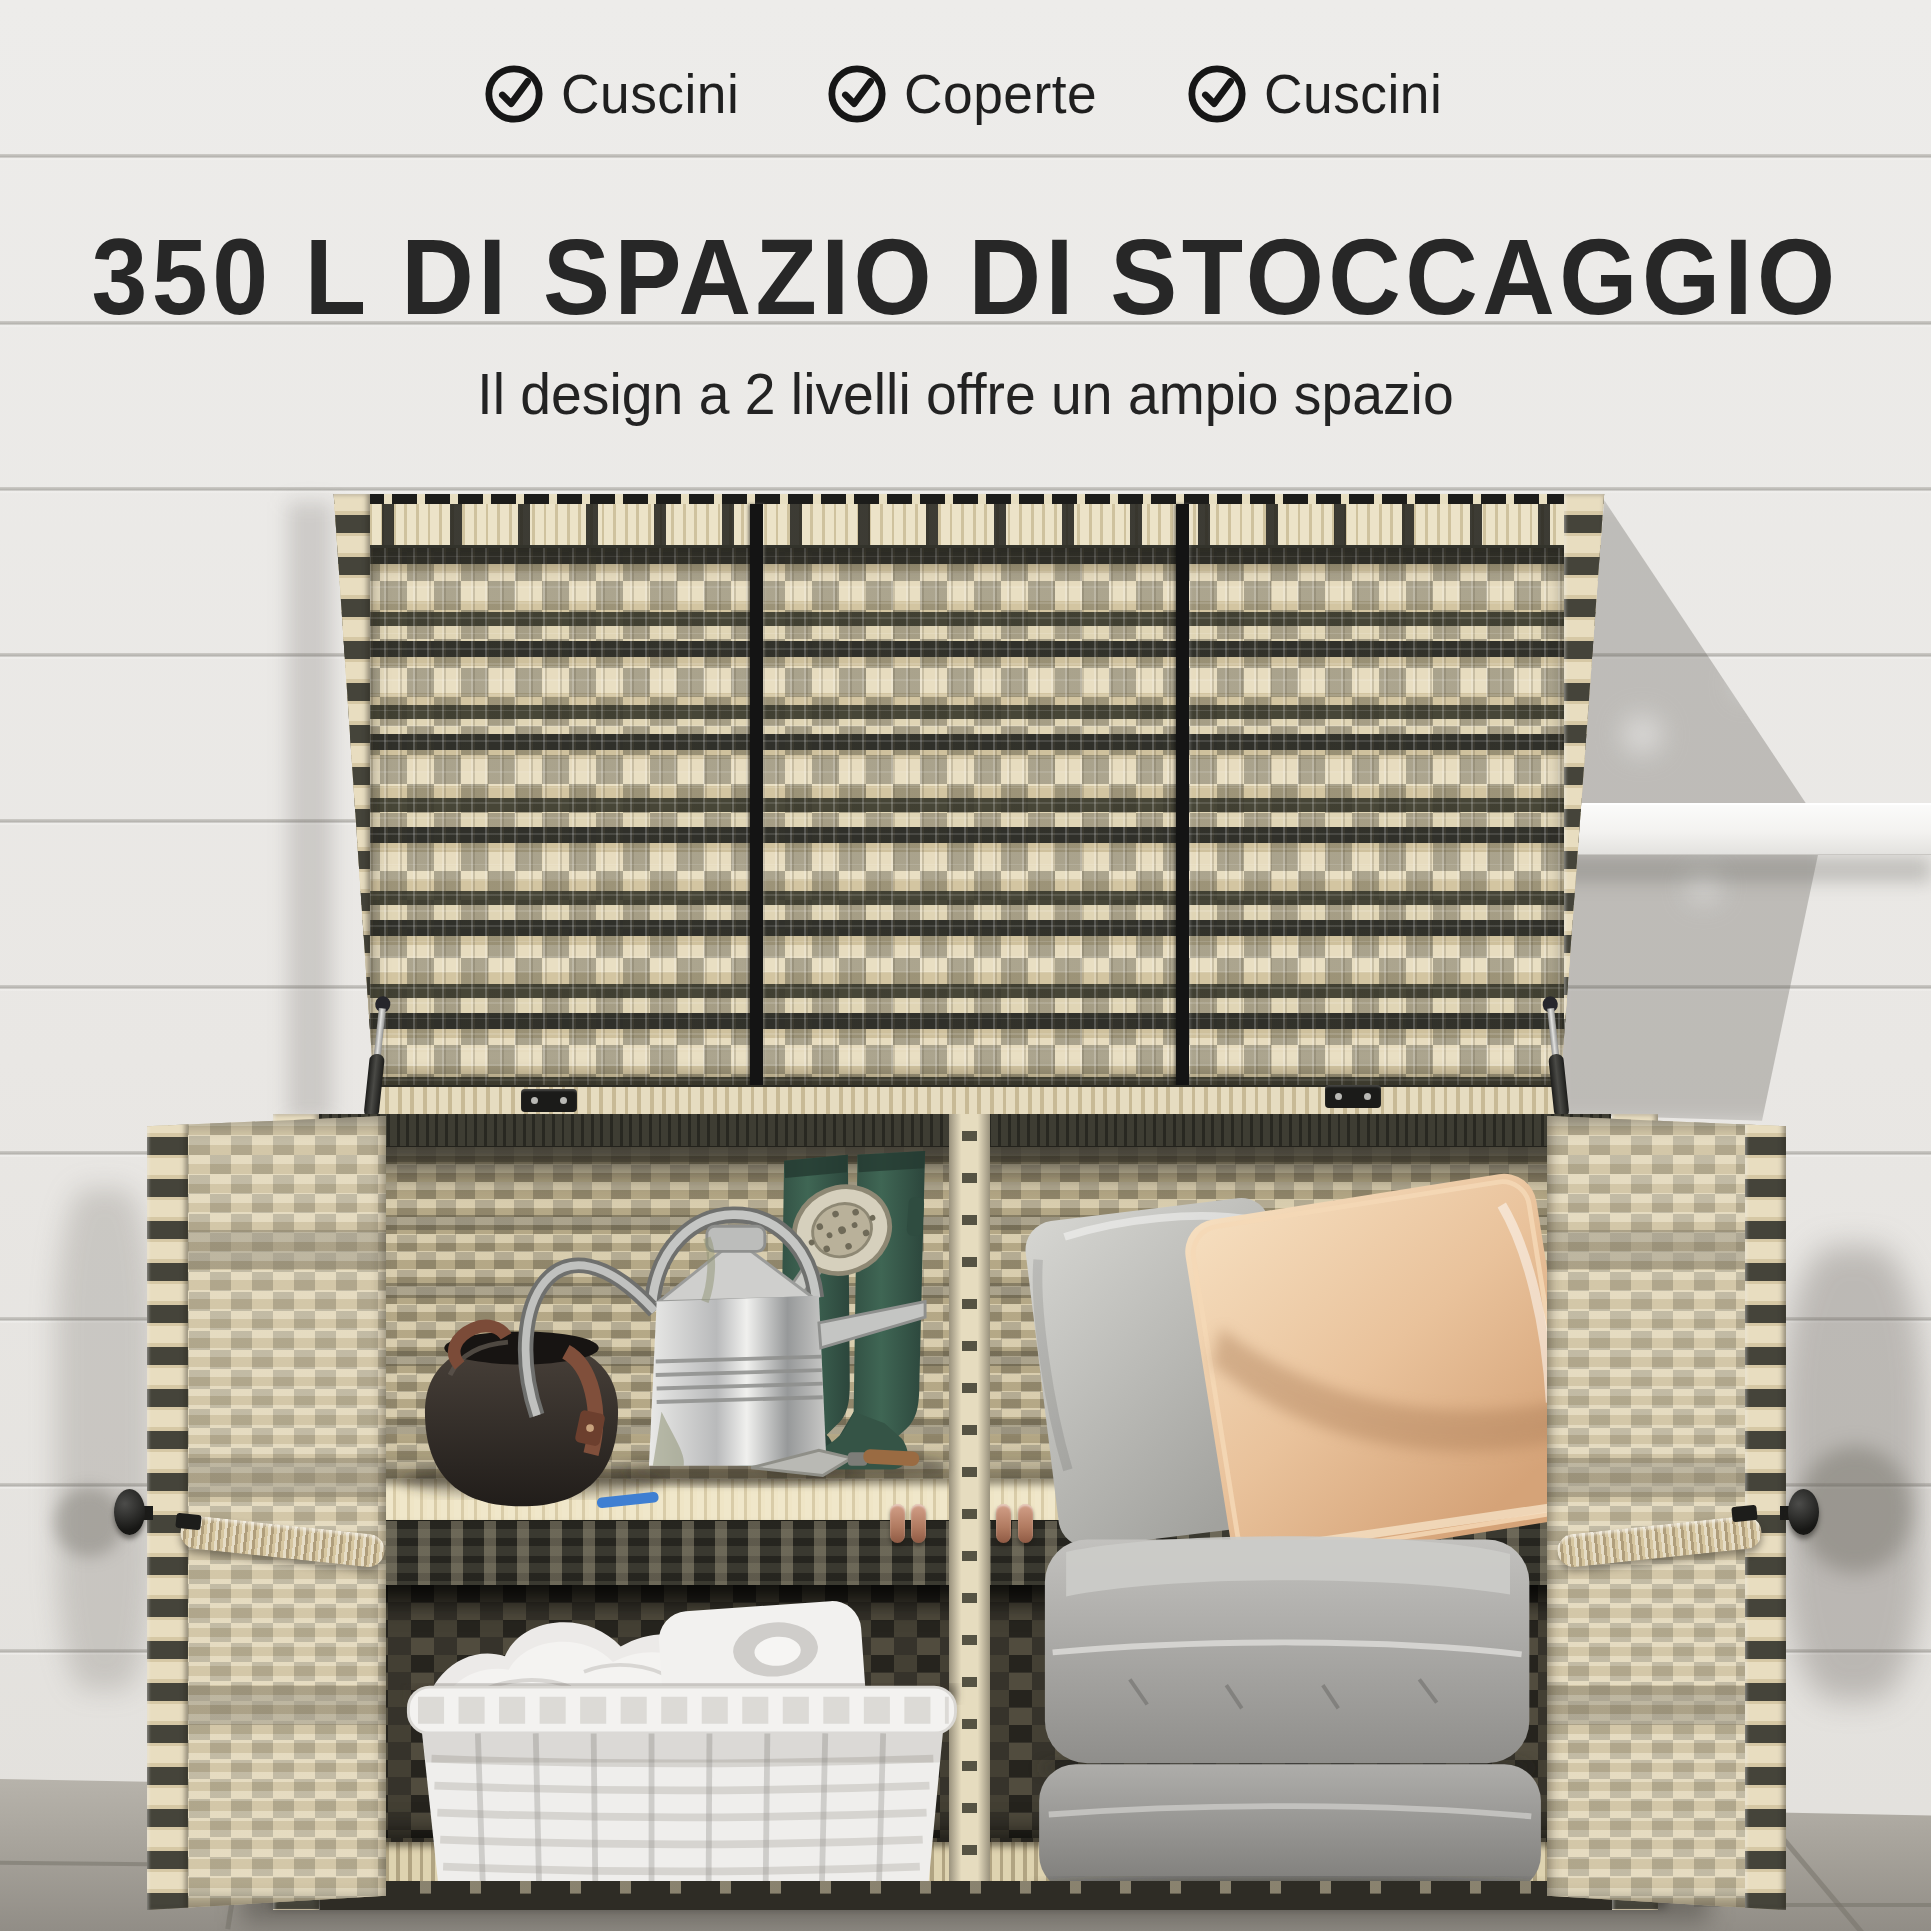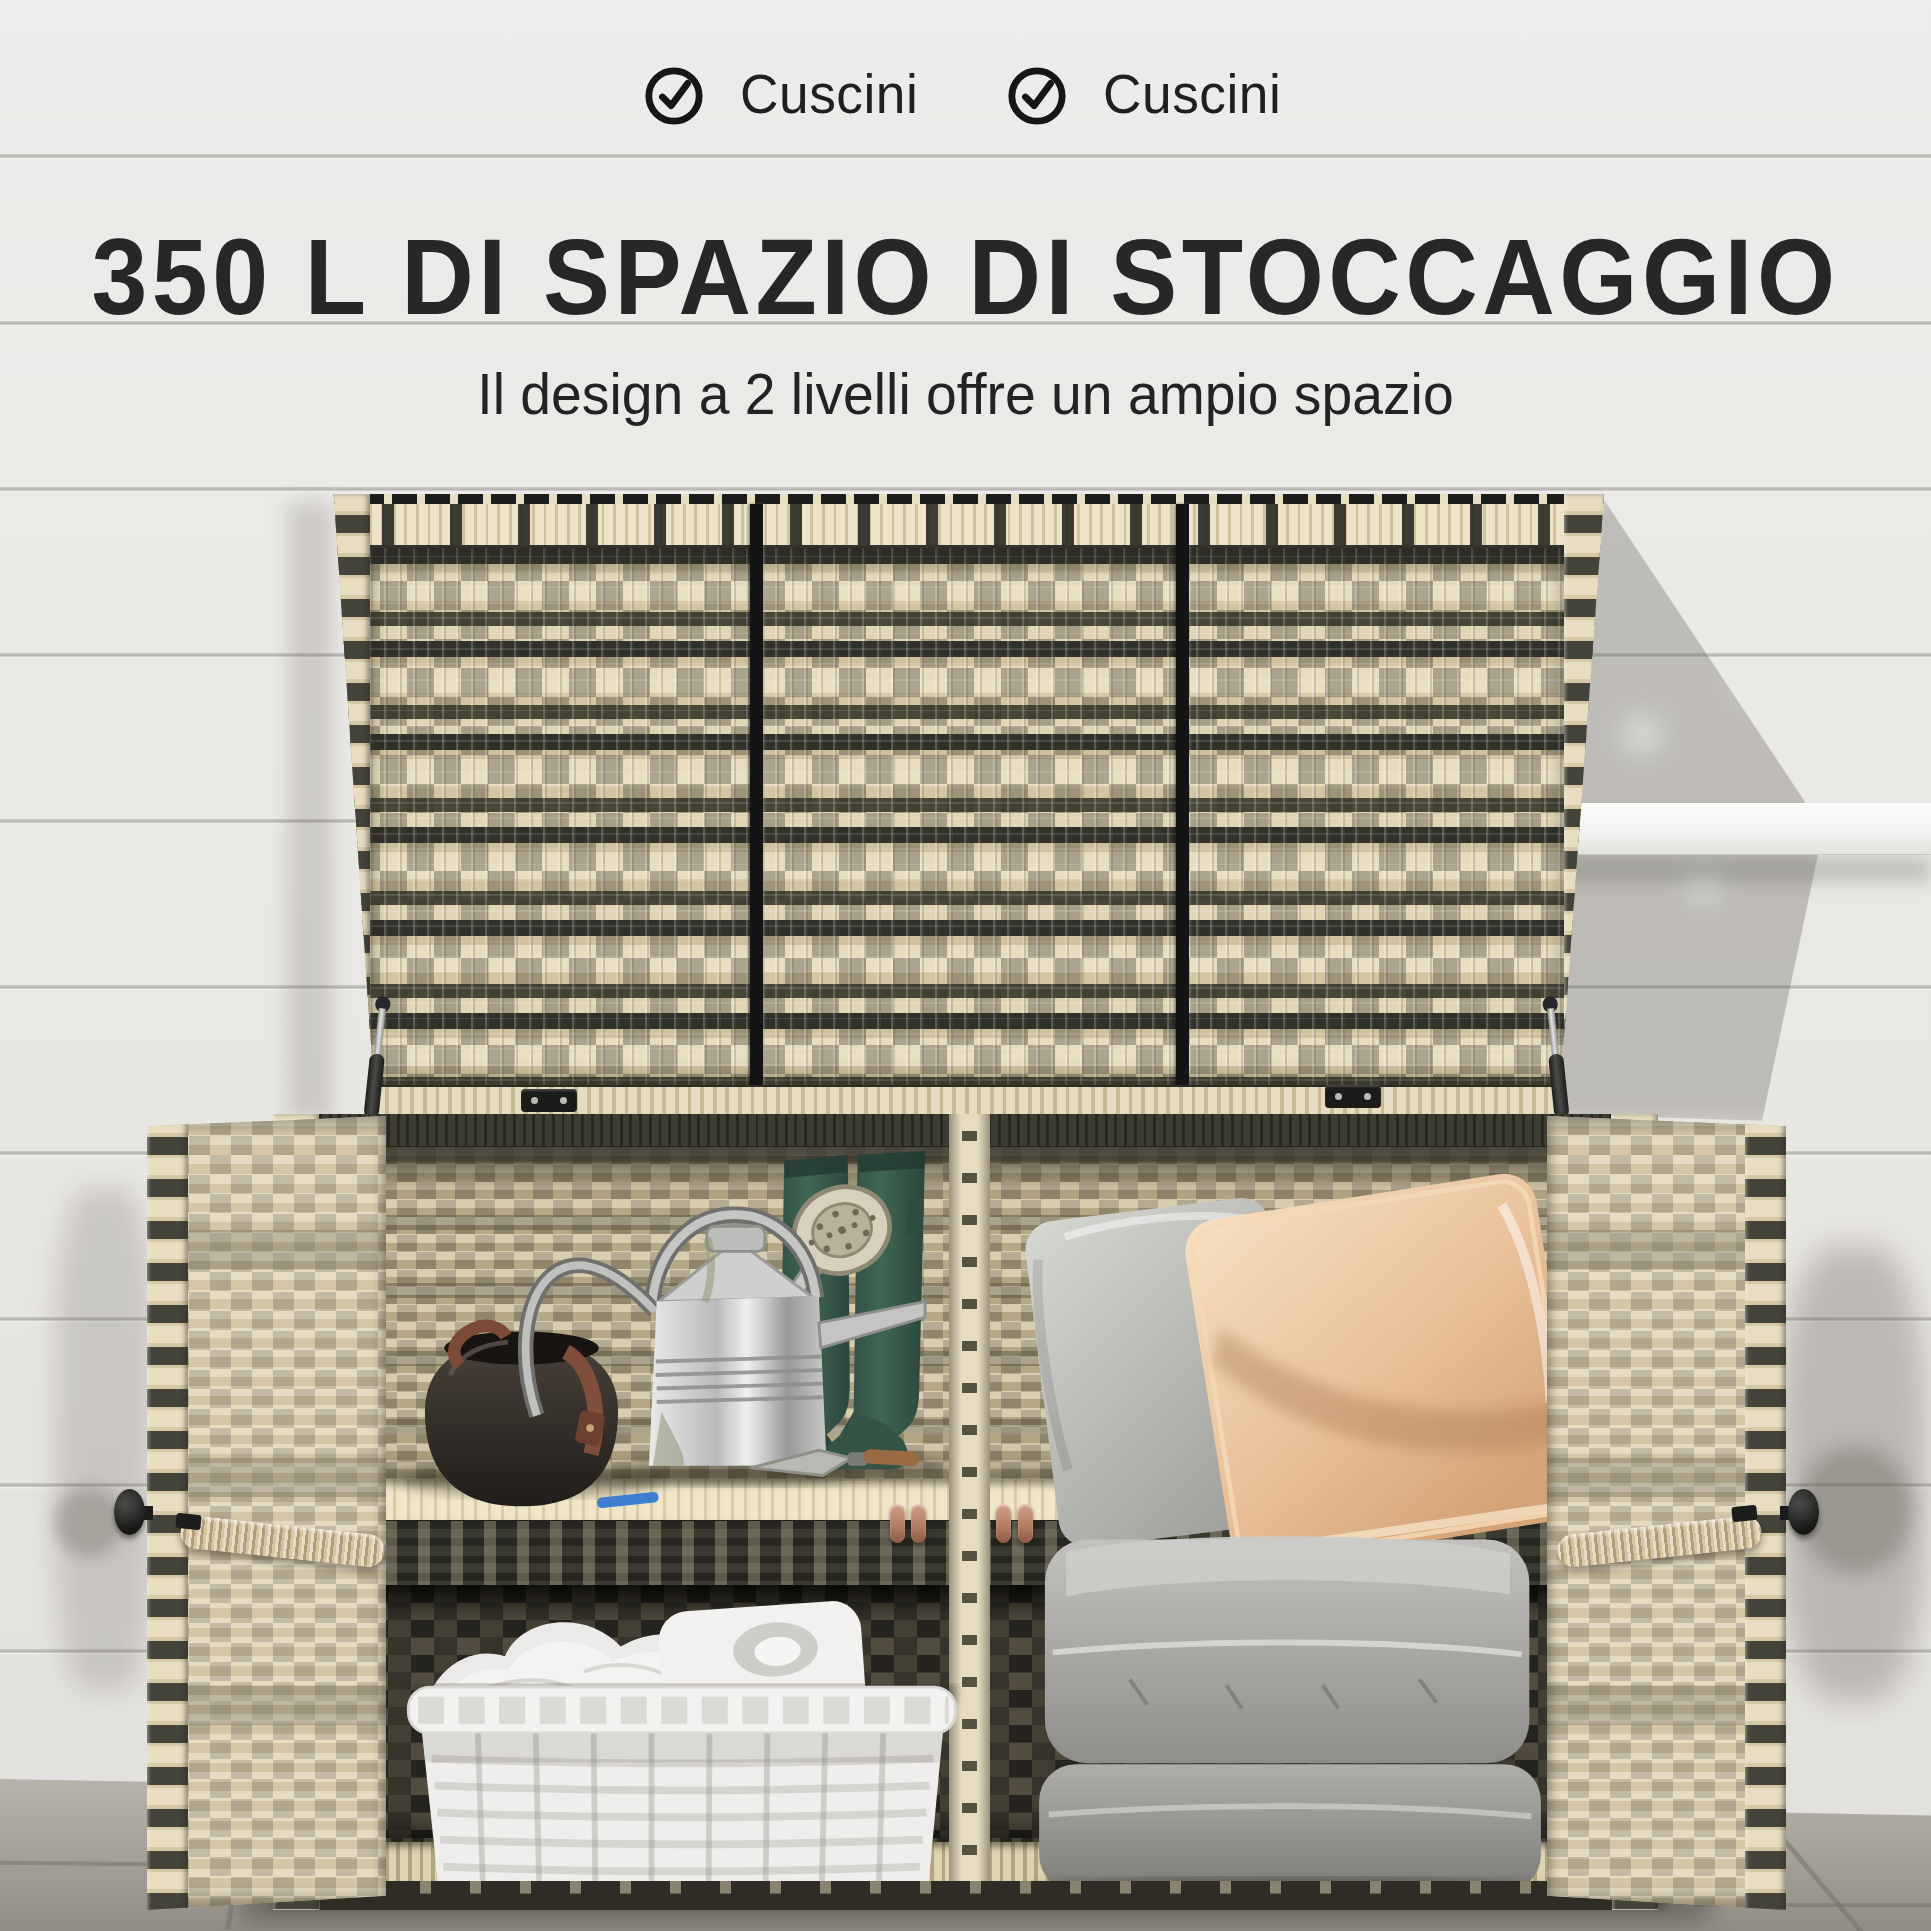--- a/index.html
+++ b/index.html
@@ -147,21 +147,21 @@
     background:radial-gradient(circle at 35% 32%,#4c4c4a,#171715 72%);
     box-shadow:0 3.9px 5.8px rgba(30,28,24,.5);}
   .knob-stem{position:absolute;top:390px;width:11.6px;height:13.5px;background:#1c1c1a;}
   .handle-bar{position:absolute;top:409px;width:205px;height:33px;border-radius:16.4px;
     background-color:#d6c6a0;
     background-image:repeating-linear-gradient(90deg, rgba(255,255,255,.4) 0 2.9px, rgba(118,98,68,.4) 2.9px 5.8px, rgba(0,0,0,0) 5.8px 8.7px);
     box-shadow:0 4.8px 7.7px rgba(40,36,28,.4), inset 0 2.9px 2.9px rgba(255,255,255,.5);}
   .bar-clip{position:absolute;width:25px;height:15.4px;background:#1d1d1b;border-radius:2.9px;}
   
   .features{position:absolute;left:0;top:62px;width:100%;display:flex;justify-content:center;align-items:center;gap:83px;}
-  .feature{display:flex;align-items:flex-end;gap:36px;}
+  .feature{display:flex;align-items:center;gap:17px;}
   .feature svg{display:block;}
   .feature-label{font-size:55px;color:#1f1f1f;letter-spacing:0.5px;transform:scaleX(.97);transform-origin:left center;white-space:nowrap;}
   .headline{position:absolute;left:0;top:220px;width:100%;text-align:center;
     font-size:108px;font-weight:bold;color:#272727;letter-spacing:4.8px;line-height:1.05;
     transform:scaleX(.93);white-space:nowrap;}
   .subheadline{position:absolute;left:0;top:361px;width:100%;text-align:center;
     font-size:57px;font-weight:400;color:#232323;transform:scaleX(.97);white-space:nowrap;}
   .items-svg{position:absolute;}
 </style>
 </head>
@@ -470,20 +470,27 @@
         <circle cx="31" cy="31" r="26" fill="none" stroke="#161616" stroke-width="7"></circle>
         <path d="M19 32 L28 41 L45 18" fill="none" stroke="#161616" stroke-width="7" stroke-linecap="round" stroke-linejoin="round"></path>
       </svg>
       <span class="feature-label">Cuscini</span>
     </div>
     <div class="feature">
       <svg width="60" height="60" viewBox="0 0 62 62">
         <circle cx="31" cy="31" r="26" fill="none" stroke="#161616" stroke-width="7"></circle>
         <path d="M19 32 L28 41 L45 18" fill="none" stroke="#161616" stroke-width="7" stroke-linecap="round" stroke-linejoin="round"></path>
       </svg>
+      <span class="feature-label">Coperte</span>
+    </div>
+    <div class="feature">
+      <svg width="60" height="60" viewBox="0 0 62 62">
+        <circle cx="31" cy="31" r="26" fill="none" stroke="#161616" stroke-width="7"></circle>
+        <path d="M19 32 L28 41 L45 18" fill="none" stroke="#161616" stroke-width="7" stroke-linecap="round" stroke-linejoin="round"></path>
+      </svg>
       <span class="feature-label">Cuscini</span>
     </div>
   </div>
 
   <div class="headline">350 L DI SPAZIO DI STOCCAGGIO</div>
   <div class="subheadline">Il design a 2 livelli offre un ampio spazio</div>
 
 </div>
 
 

